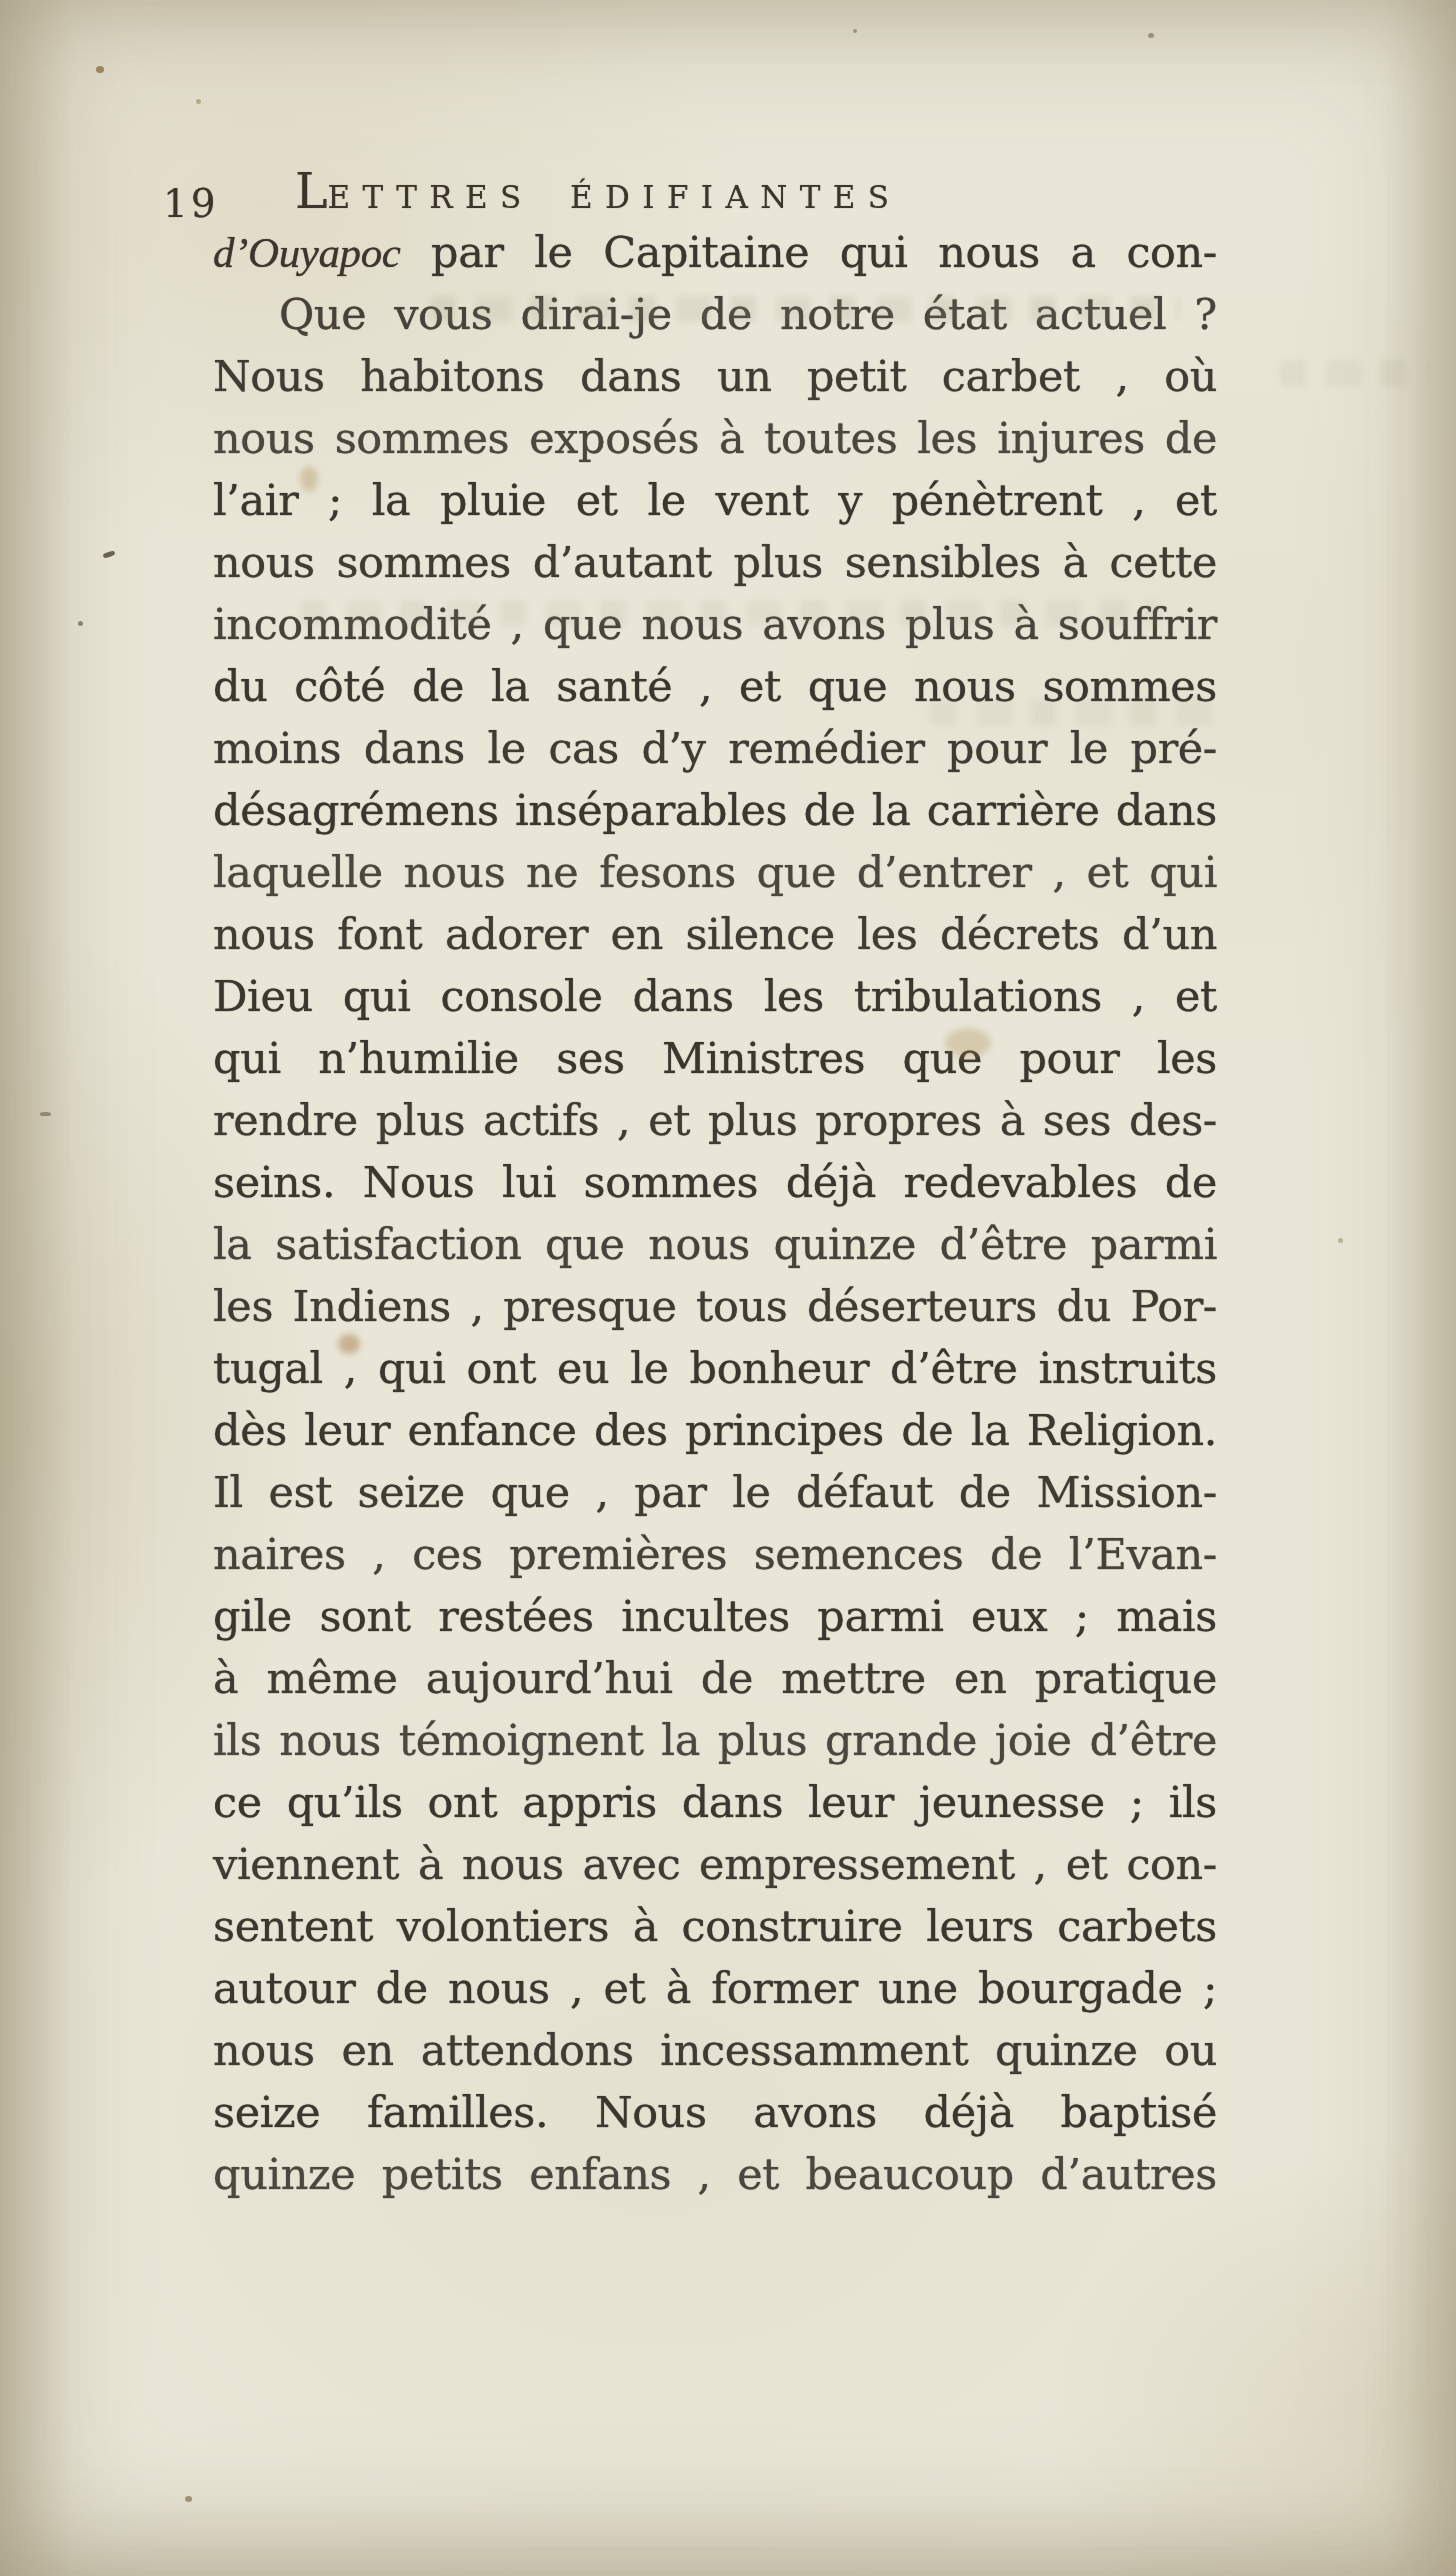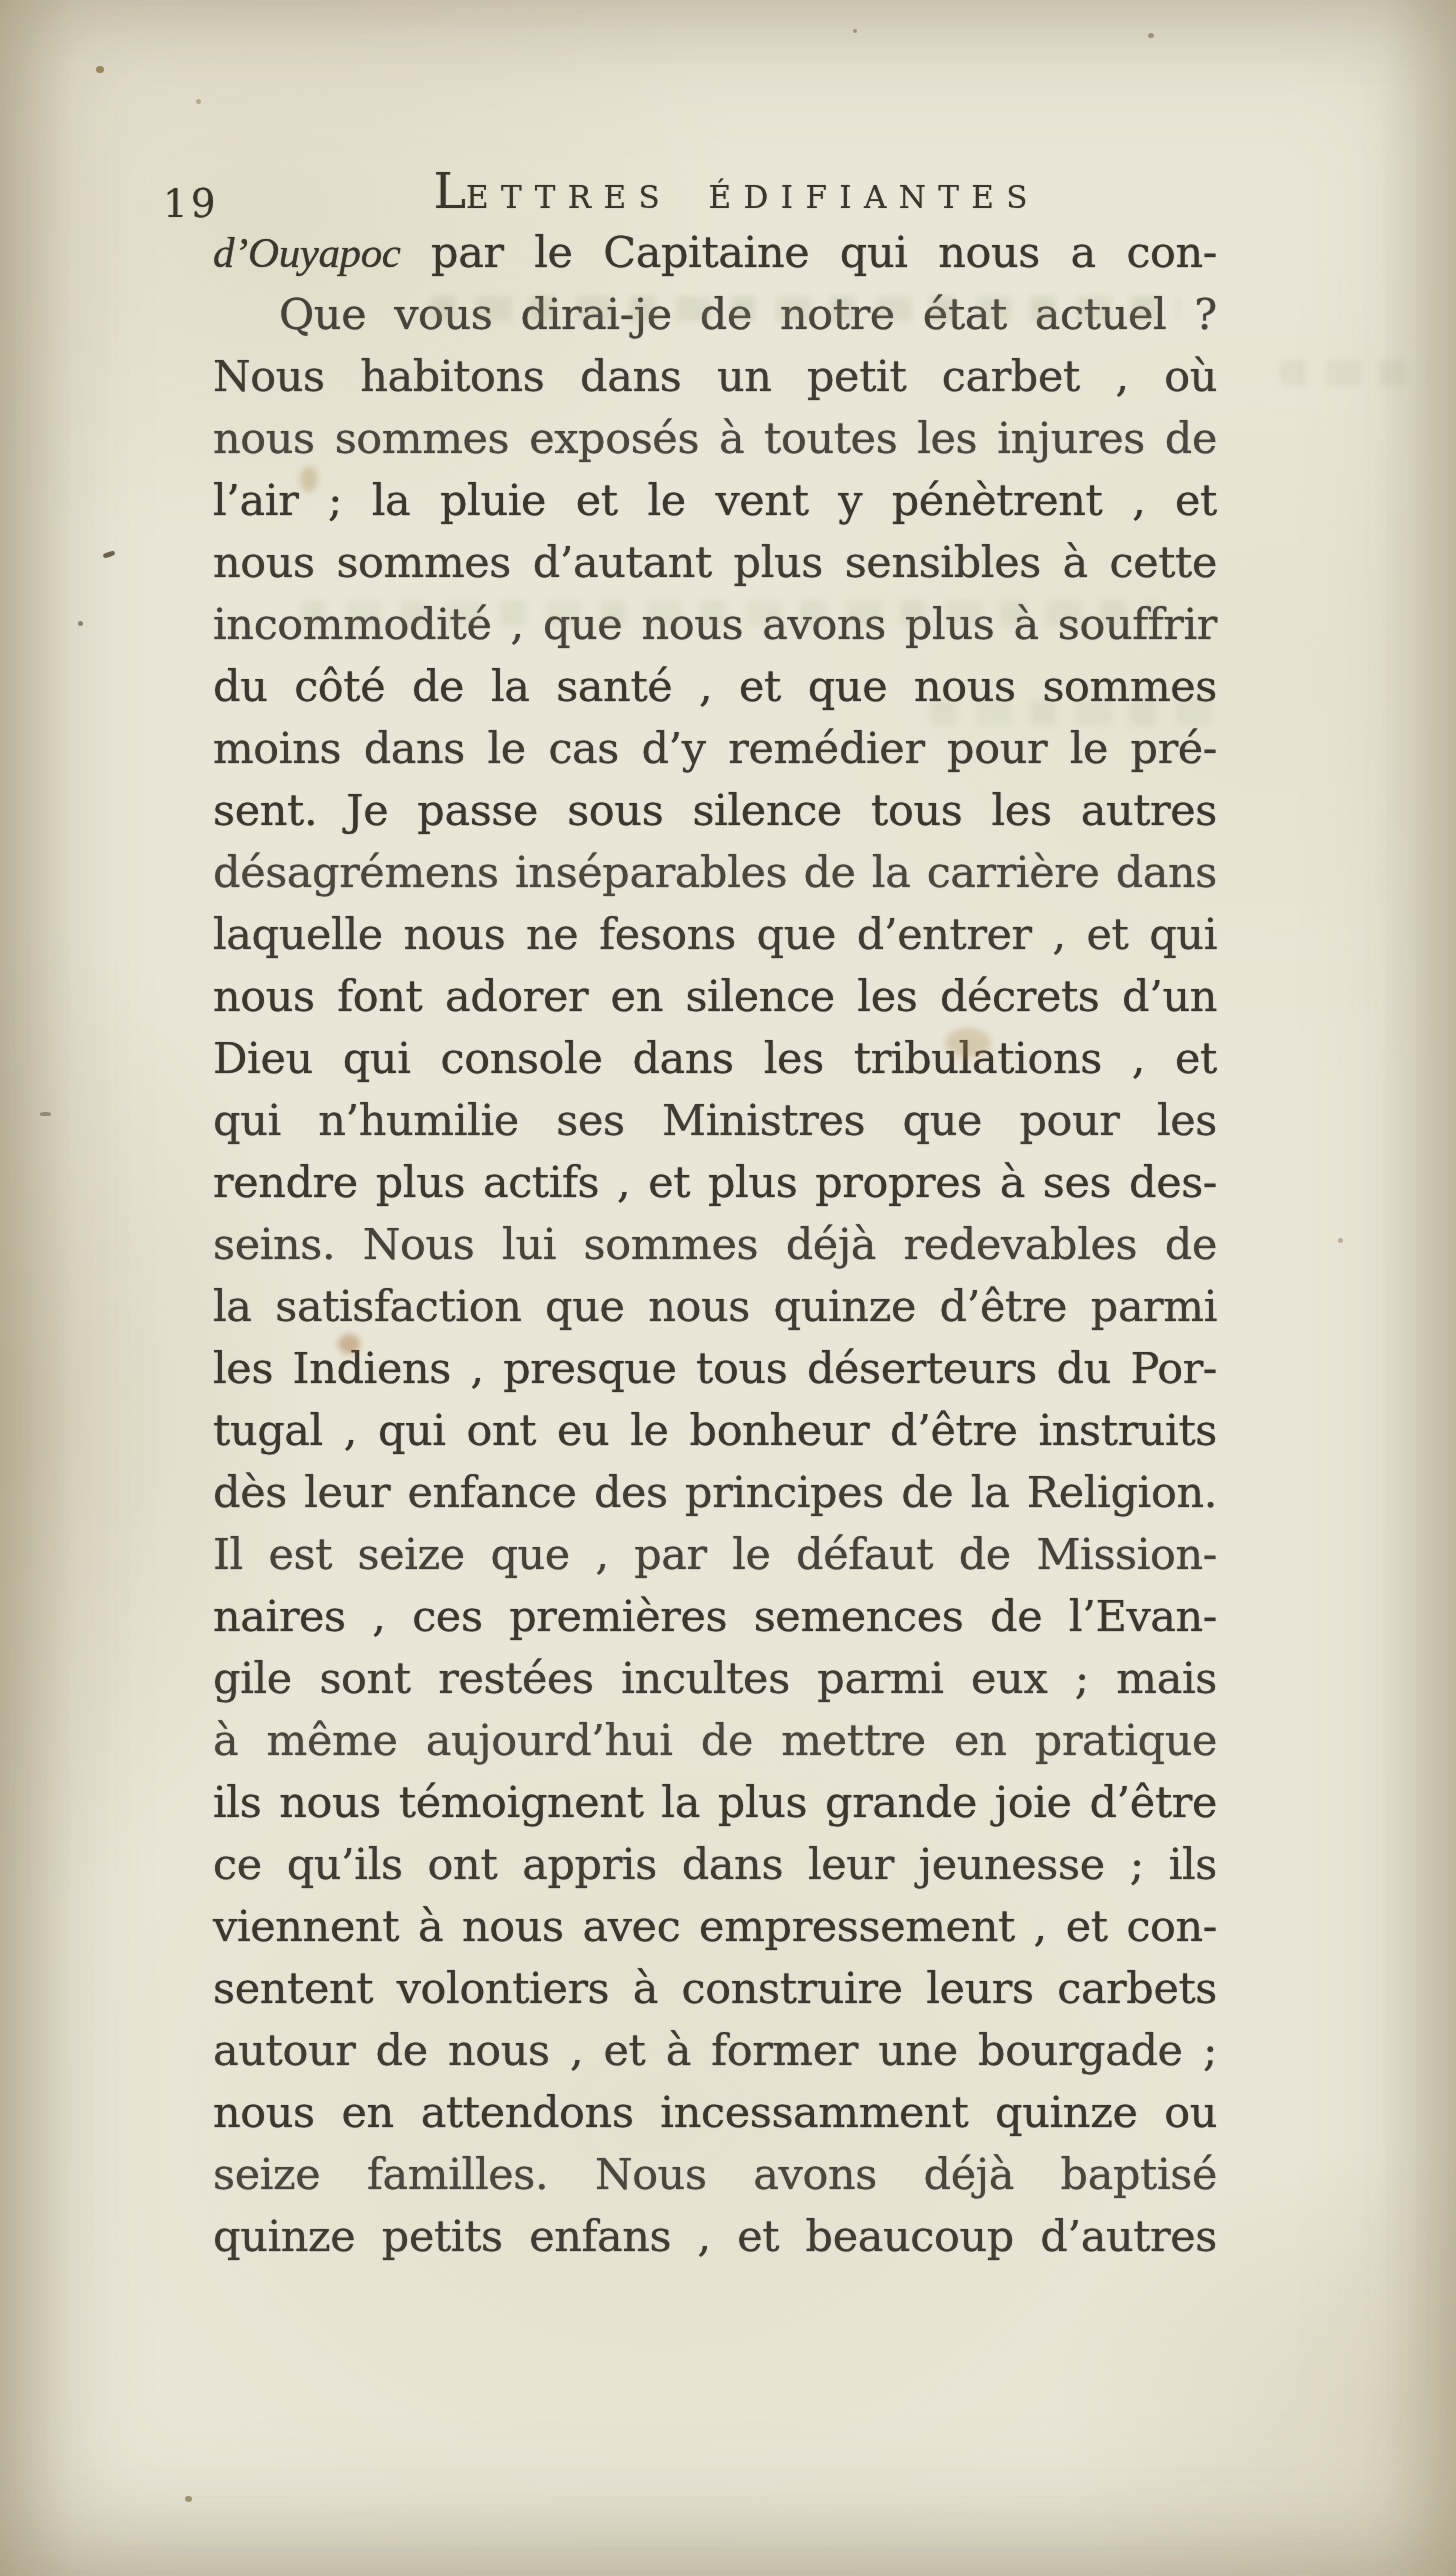--- a/index.html
+++ b/index.html
@@ -27,21 +27,21 @@
       inset 0 -40px 80px rgba(122,108,74,.10);
   }
   
   .pagenum{
     position:absolute;left:163px;top:181px;
     font-size:39px;letter-spacing:3px;color:#3c352c;
     text-shadow:0 0 1px rgba(60,53,44,.65);
   }
   .running-title{
     position:absolute;left:295px;top:166px;width:745px;
-    text-align:right;line-height:52px;white-space:nowrap;
+    text-align:left;line-height:52px;white-space:nowrap;
     color:#3c352c;text-shadow:0 0 1px rgba(60,53,44,.6);
   }
   .title-initial{font-size:49px;}
   .title-rest{font-size:31px;letter-spacing:.40em;word-spacing:14px;}
   
   .textblock{
     position:absolute;left:213px;top:221px;width:1004px;
     font-size:43px;line-height:62px;letter-spacing:-0.4px;
     text-shadow:0 0 1.1px rgba(52,45,38,.78);
     -webkit-text-stroke:.25px rgba(52,45,38,.35);
@@ -79,21 +79,20 @@
   <div class="textblock">
     <div class="line"><span class="italic">d’Ouyapoc</span><span> par le Capitaine qui nous a con-</span></div>
     <div class="line indent">Que vous dirai-je de notre état actuel ?</div>
     <div class="line">Nous habitons dans un petit carbet , où</div>
     <div class="line">nous sommes exposés à toutes les injures de</div>
     <div class="line">l’air ; la pluie et le vent y pénètrent , et</div>
     <div class="line">nous sommes d’autant plus sensibles à cette</div>
     <div class="line">incommodité , que nous avons plus à souffrir</div>
     <div class="line">du côté de la santé , et que nous sommes</div>
     <div class="line">moins dans le cas d’y remédier pour le pré-</div>
-    <div class="line">sent. Je passe sous silence tous les autres</div>
     <div class="line">désagrémens inséparables de la carrière dans</div>
     <div class="line">laquelle nous ne fesons que d’entrer , et qui</div>
     <div class="line">nous font adorer en silence les décrets d’un</div>
     <div class="line">Dieu qui console dans les tribulations , et</div>
     <div class="line">qui n’humilie ses Ministres que pour les</div>
     <div class="line">rendre plus actifs , et plus propres à ses des-</div>
     <div class="line">seins. Nous lui sommes déjà redevables de</div>
     <div class="line">la satisfaction que nous quinze d’être parmi</div>
     <div class="line">les Indiens , presque tous déserteurs du Por-</div>
     <div class="line">tugal , qui ont eu le bonheur d’être instruits</div>

